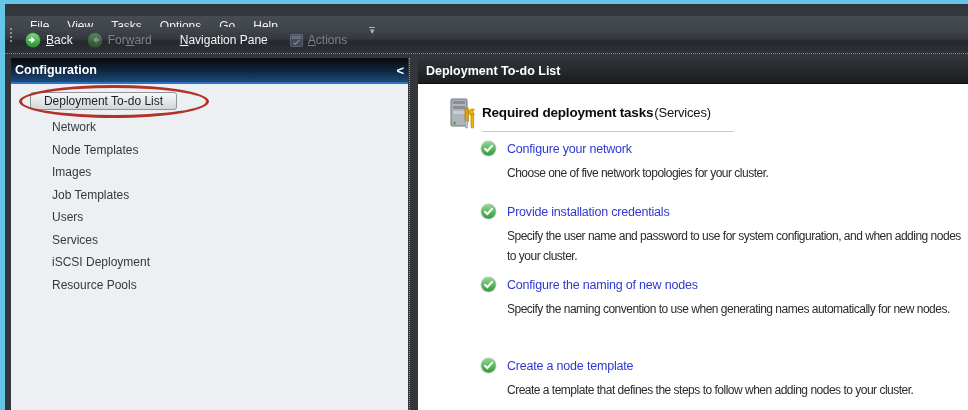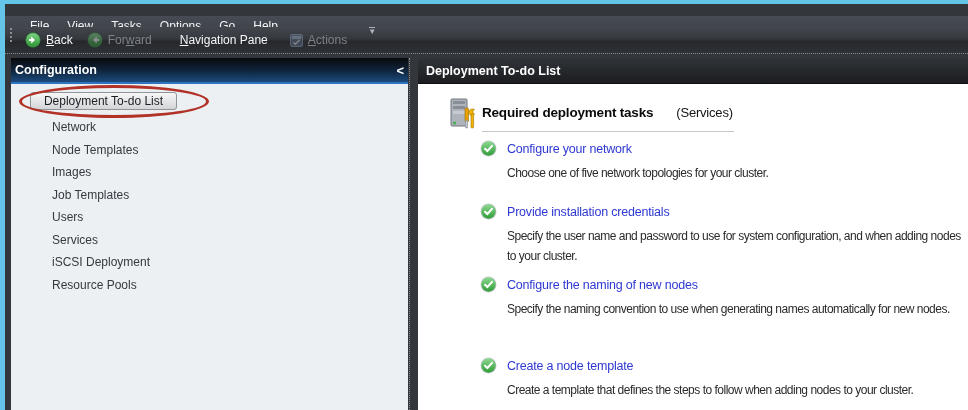--- a/index.html
+++ b/index.html
@@ -52,21 +52,21 @@
   .splitter-dots { position:absolute; left:409px; top:58px; bottom:0; width:0; border-left:1px dotted #8e939a; }
 
   
   .main { position:absolute; left:418px; top:58px; right:0; bottom:0; display:flex; flex-direction:column; }
   .main-header { height:26px; flex:0 0 26px;
     background:linear-gradient(180deg,#303438 0%,#1b1d20 100%); border-bottom:1px solid #0d0e10;
     color:#ffffff; font-size:12.5px; font-weight:bold; display:flex; align-items:center; padding-left:8px; }
   .main-body { flex:1; background:#ffffff; position:relative; }
 
   .section-icon { position:absolute; left:30px; top:14px; }
-  .section-head { position:absolute; left:64px; top:21px; display:flex; align-items:baseline; gap:23px; }
+  .section-head { position:absolute; left:64px; top:21px; display:flex; align-items:baseline; gap:1px; }
   .section-title { font-size:13.5px; font-weight:bold; color:#0a0a0a; letter-spacing:-0.2px; }
   .section-status { font-size:13px; color:#141414; letter-spacing:-0.2px; }
   .section-sep { position:absolute; left:64px; top:47px; width:252px; height:1px; background:#c6cacd; }
 
   .task { position:absolute; left:62px; }
   .task-row { display:flex; align-items:center; gap:10px; }
   .task-link { font-size:12.5px; color:#2e38d2; letter-spacing:-0.2px; text-decoration:none; cursor:pointer; }
   .task-desc { margin:6px 0 0 27px; max-width:455px; font-size:12px; letter-spacing:-0.5px;
     line-height:20px; color:#2b2b2b; }
 </style>

